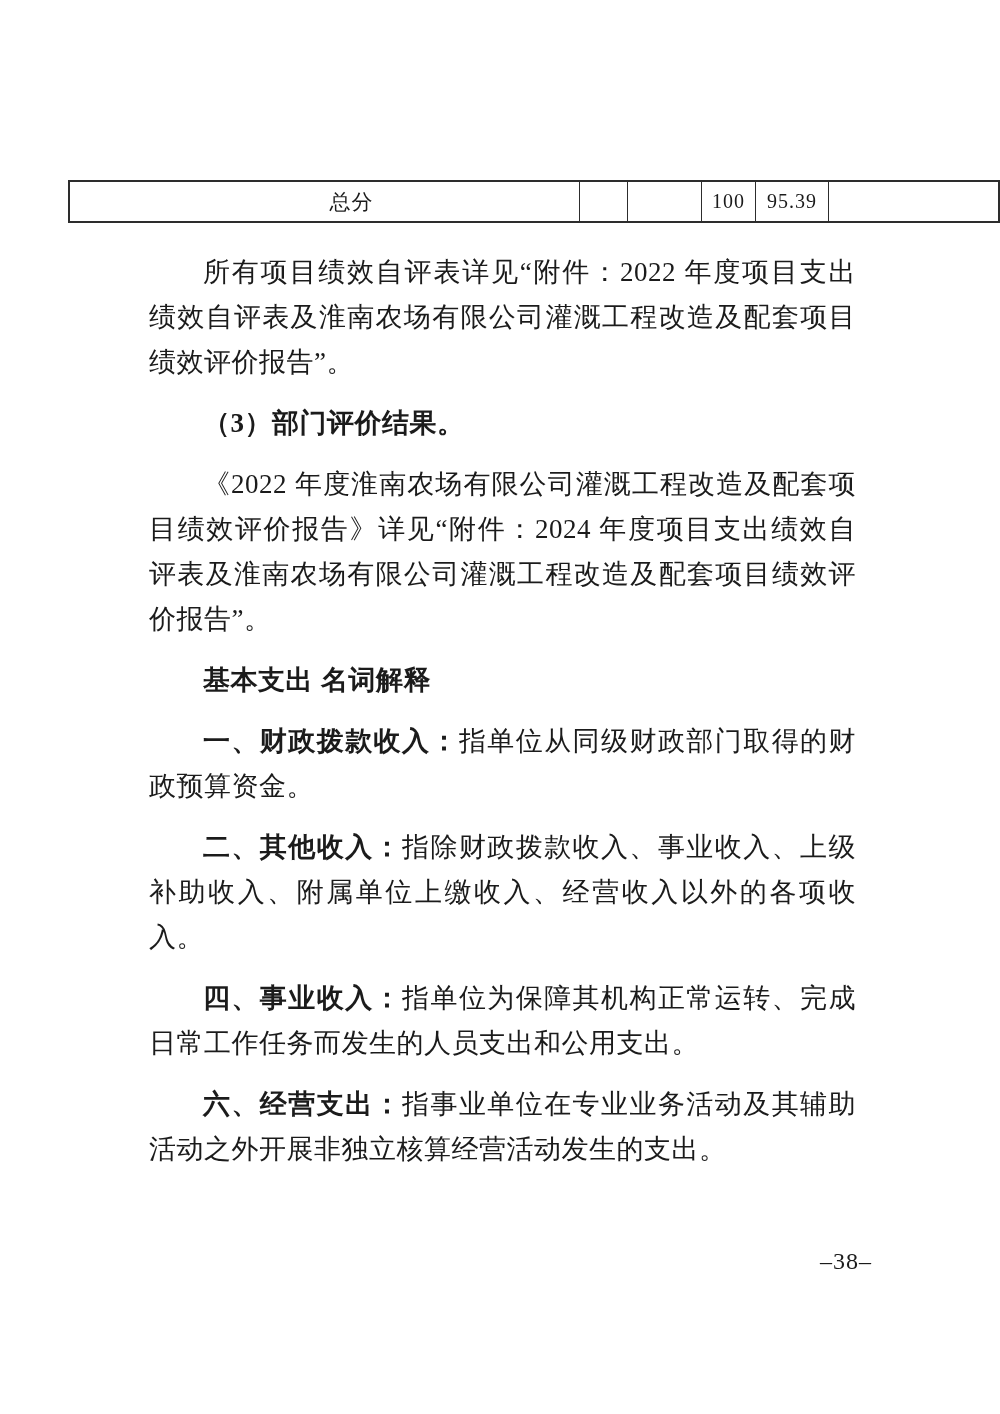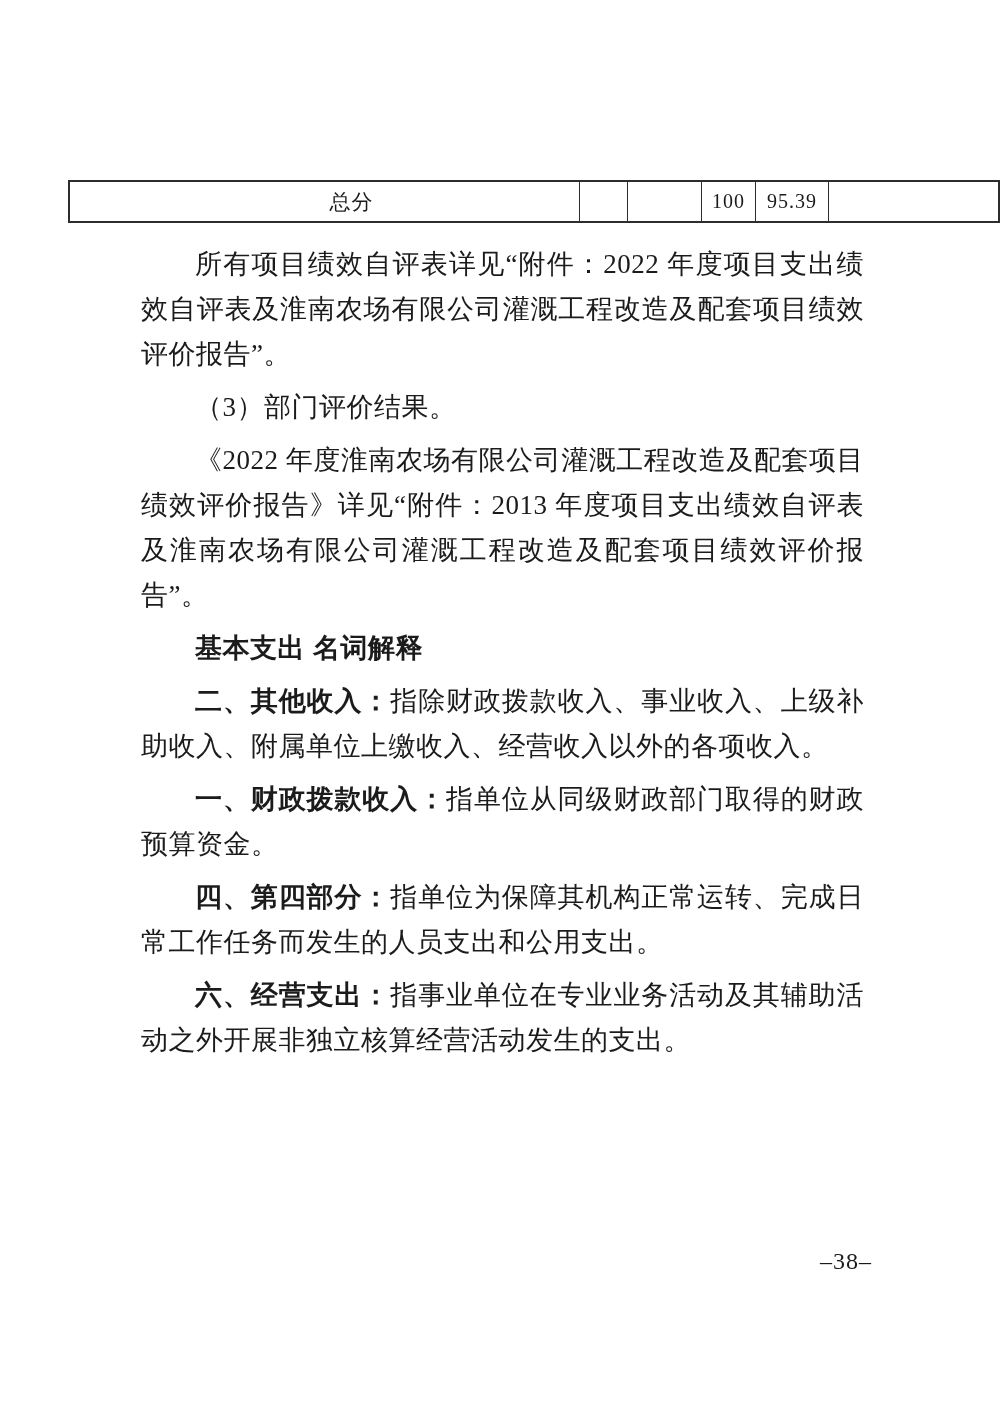--- a/index.html
+++ b/index.html
@@ -44,22 +44,22 @@
     position: absolute;
     left: 133px;
     top: 234px;
     width: 739px;
     font-size: 27px;
     line-height: 45px;
     text-align: justify;
     text-justify: inter-ideograph;
     letter-spacing: 0.5px;
   }
-  .content p { margin: 8px; text-indent: 54px; }
-  .bold-heading { font-weight: normal; }
+  .content p { margin: 16px; text-indent: 54px; }
+  .bold-heading { font-weight: bold; }
   .section-heading {
     font-family: "Liberation Sans", "DejaVu Sans", sans-serif;
     font-weight: bold;
   }
   .term-lead { font-weight: bold; }
 
   
   .page-number {
     position: absolute;
     top: 1248px;
@@ -82,24 +82,24 @@
       <td class="c4">100</td>
       <td class="c5">95.39</td>
       <td class="c6"></td>
     </tr>
   </tbody>
     </table>
 
   <div class="content">
     <p>所有项目绩效自评表详见“附件：2022 年度项目支出绩效自评表及淮南农场有限公司灌溉工程改造及配套项目绩效评价报告”。</p>
     <p class="bold-heading">（3）部门评价结果。</p>
-    <p>《2022 年度淮南农场有限公司灌溉工程改造及配套项目绩效评价报告》详见“附件：2013 年度项目支出绩效自评表及淮南农场有限公司灌溉工程改造及配套项目绩效评价报告”。</p>
+    <p>《2022 年度淮南农场有限公司灌溉工程改造及配套项目绩效评价报告》详见“附件：2024 年度项目支出绩效自评表及淮南农场有限公司灌溉工程改造及配套项目绩效评价报告”。</p>
     <p class="section-heading">基本支出 名词解释</p>
 
+    <p><span class="term-lead">一、财政拨款收入：</span><span>指单位从同级财政部门取得的财政预算资金。</span></p>
     <p><span class="term-lead">二、其他收入：</span><span>指除财政拨款收入、事业收入、上级补助收入、附属单位上缴收入、经营收入以外的各项收入。</span></p>
-    <p><span class="term-lead">一、财政拨款收入：</span><span>指单位从同级财政部门取得的财政预算资金。</span></p>
-    <p><span class="term-lead">四、第四部分：</span><span>指单位为保障其机构正常运转、完成日常工作任务而发生的人员支出和公用支出。</span></p>
+    <p><span class="term-lead">四、事业收入：</span><span>指单位为保障其机构正常运转、完成日常工作任务而发生的人员支出和公用支出。</span></p>
     <p><span class="term-lead">六、经营支出：</span><span>指事业单位在专业业务活动及其辅助活动之外开展非独立核算经营活动发生的支出。</span></p>
   </div>
 
   <div class="page-number">–38–</div>
 
 </div>
 
 </body></html>

